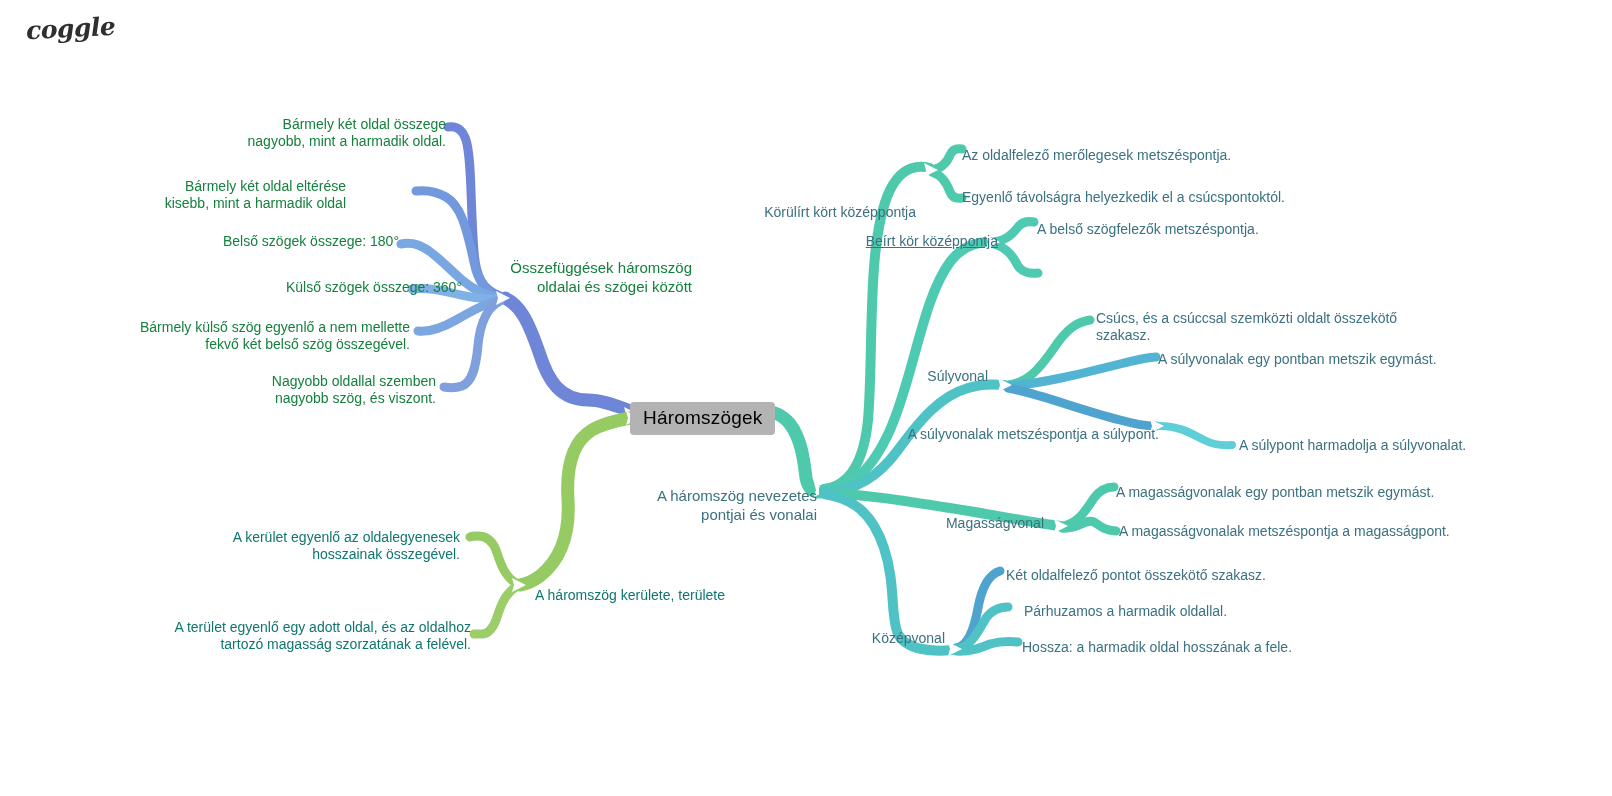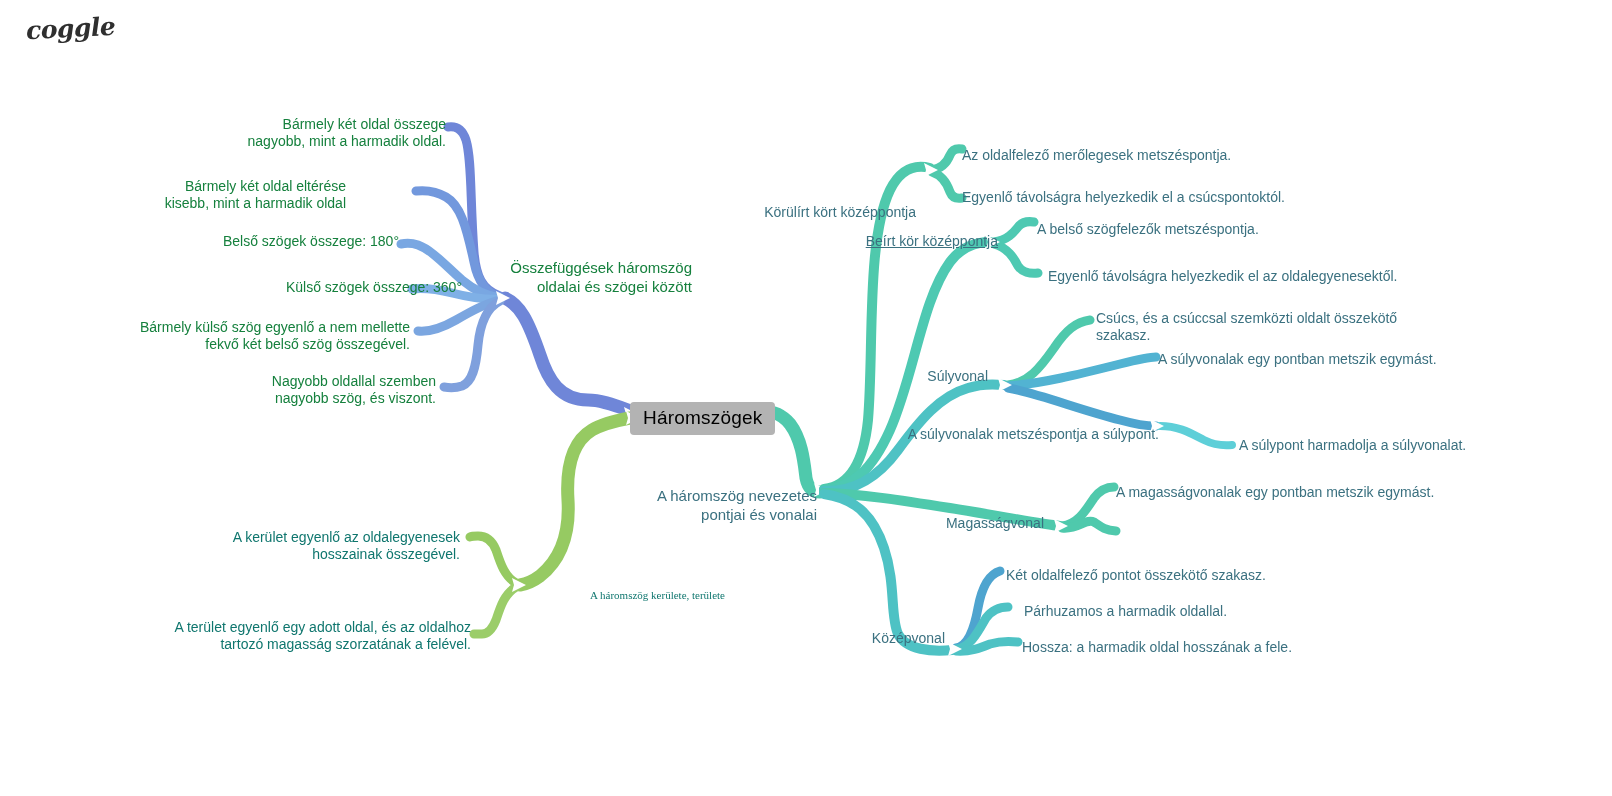--- a/index.html
+++ b/index.html
@@ -260,52 +260,52 @@
 
   <div class="node left c-blue" style="right:920px; top:258px; font-size:15px; line-height:19px;">Összefüggések háromszög
 oldalai és szögei között</div>
 
   <div class="node left c-green" style="right:1152px; top:529px;">A kerület egyenlő az oldalegyenesek
 hosszainak összegével.</div>
 
   <div class="node left c-green" style="right:1141px; top:619px;text-align:right;">A terület egyenlő egy adott oldal, és az oldalhoz
 tartozó magasság szorzatának a felével.</div>
 
-  <div class="node left c-green" style="right:887px; top:586px; font-size:11px; line-height:19px;font-family:Liberation Serif, serif;">A háromszög kerülete, területe</div>
+  <div class="node left c-green" style="right:887px; top:586px; font-size:14px; line-height:19px;">A háromszög kerülete, területe</div>
 
   <div class="node left c-teal" style="right:795px; top:486px; font-size:15px; line-height:19px;">A háromszög nevezetes
 pontjai és vonalai</div>
 
   <div class="node left c-teal" style="right:696px; top:160px;margin-top:44px;">Körülírt kört középpontja</div>
 
   <div class="node right c-teal" style="left:962px; top:147px;">Az oldalfelező merőlegesek metszéspontja.</div>
 
   <div class="node right c-teal" style="left:962px; top:189px;">Egyenlő távolságra helyezkedik el a csúcspontoktól.</div>
 
   <div class="node left c-teal" style="right:614px; top:233px;text-decoration:underline;">Beírt kör középpontja</div>
 
   <div class="node right c-teal" style="left:1037px; top:221px;">A belső szögfelezők metszéspontja.</div>
 
-  <div class="node right c-teal" style="left:1048px; top:268px;">Egyenlő távolságra helyezkedik el az oldalegyenesektől.</div>
 
   <div class="node left c-teal" style="right:624px; top:368px;margin-left:36px;">Súlyvonal</div>
 
   <div class="node right c-teal" style="left:1096px; top:310px;">Csúcs, és a csúccsal szemközti oldalt összekötő
 szakasz.</div>
 
   <div class="node right c-teal" style="left:1158px; top:351px;">A súlyvonalak egy pontban metszik egymást.</div>
 
   <div class="node left c-teal" style="right:453px; top:426px;">A súlyvonalak metszéspontja a súlypont.</div>
 
   <div class="node right c-teal" style="left:1239px; top:437px;">A súlypont harmadolja a súlyvonalat.</div>
 
   <div class="node left c-teal" style="right:568px; top:515px;">Magasságvonal</div>
 
   <div class="node right c-teal" style="left:1116px; top:484px;">A magasságvonalak egy pontban metszik egymást.</div>
 
+  <div class="node right c-teal" style="left:1119px; top:523px;">A magasságvonalak metszéspontja a magasságpont.</div>
 
   <div class="node left c-teal" style="right:667px; top:630px;">Középvonal</div>
 
   <div class="node right c-teal" style="left:1006px; top:567px;">Két oldalfelező pontot összekötő szakasz.</div>
 
   <div class="node right c-teal" style="left:1024px; top:603px;">Párhuzamos a harmadik oldallal.</div>
 
   <div class="node right c-teal" style="left:1022px; top:639px;">Hossza: a harmadik oldal hosszának a fele.</div>
 
 </div>

